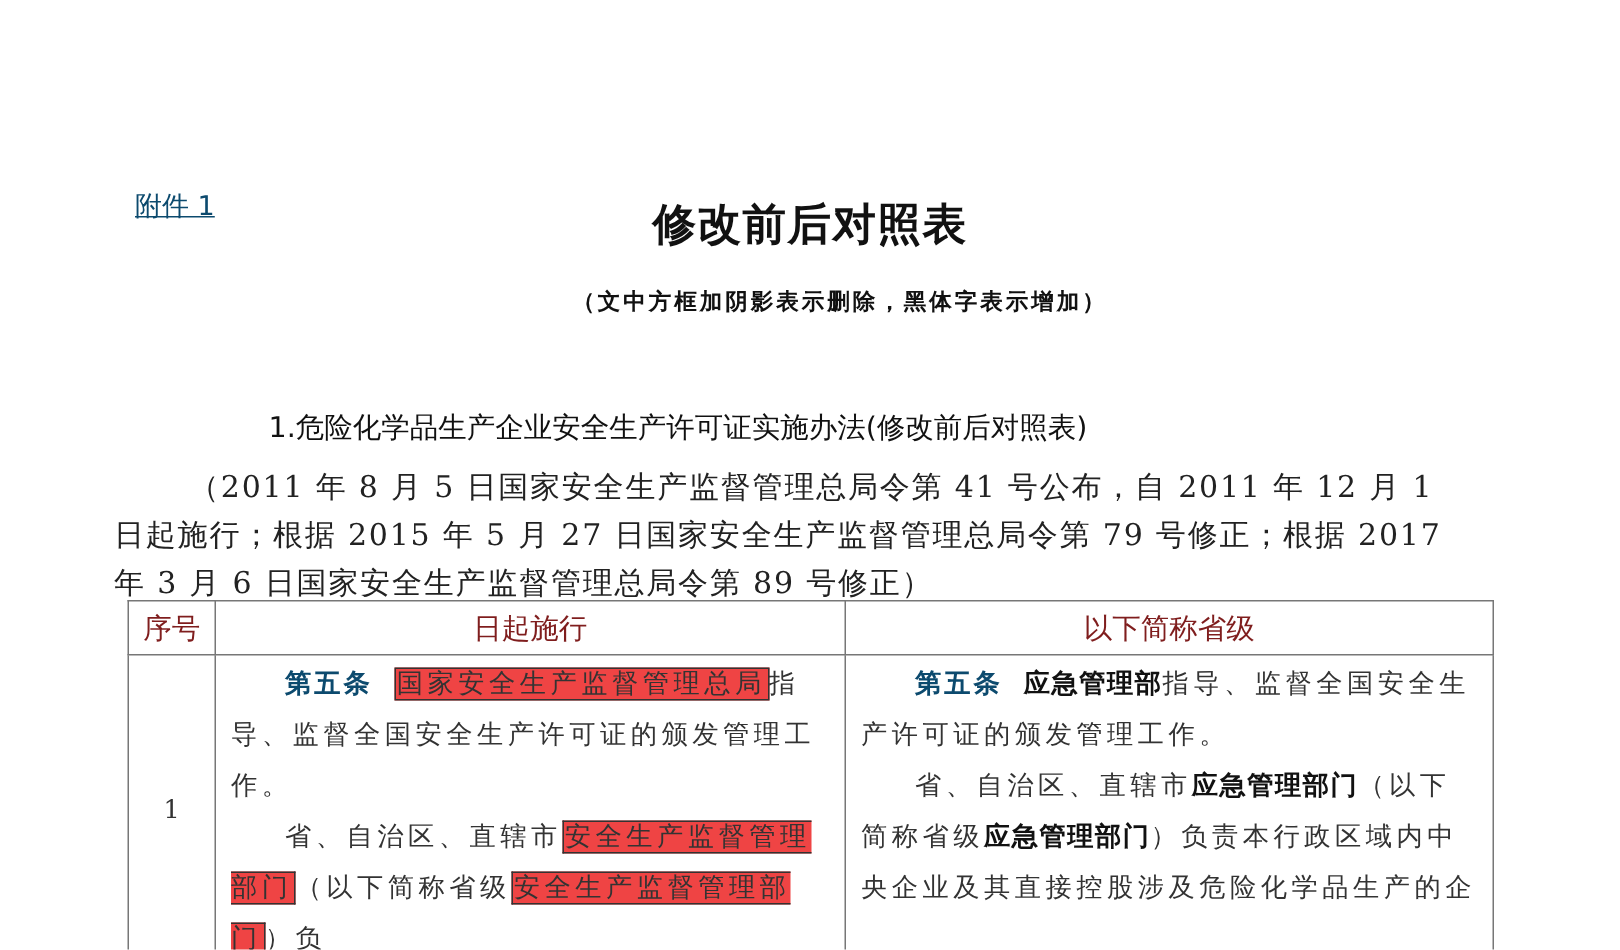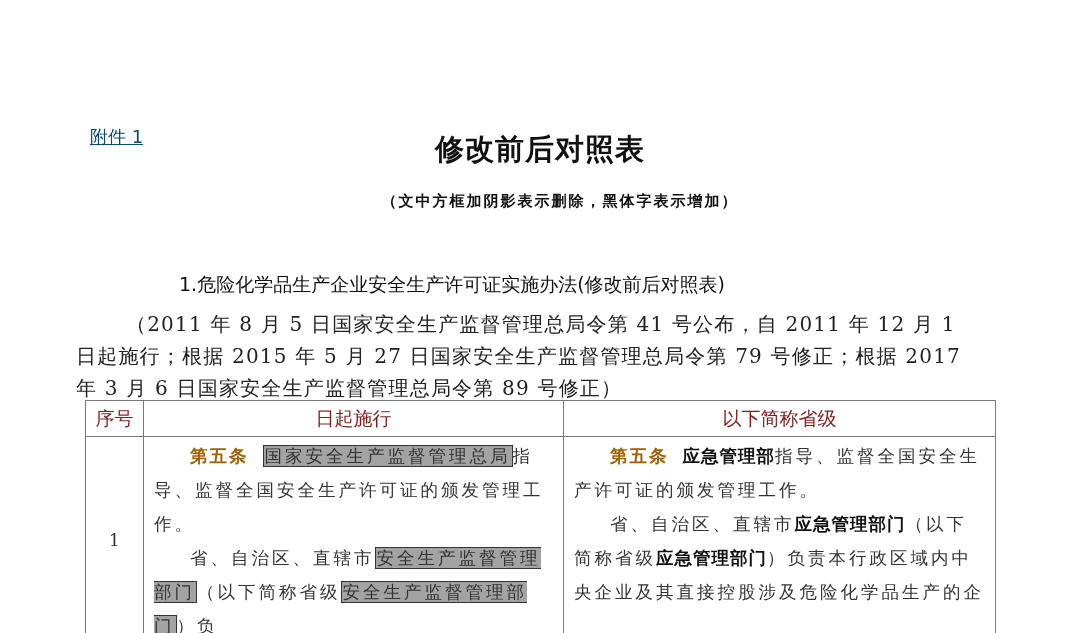--- a/index.html
+++ b/index.html
@@ -112,26 +112,26 @@
     overflow: hidden;
     height: 164px;
   }
   .para {
     text-indent: 36px;
     margin: 0;
   }
   .article-label {
     font-family: "DejaVu Sans", "Liberation Sans", sans-serif;
     font-weight: bold;
-    color: #a16207;
+    color: #0c4a6e;
     letter-spacing: 2px;
     margin-right: 14px;
   }
   .deleted {
-    background: #a3a3a3;
+    background: #ef4444;
     border: 1.5px solid #333;
     padding: 0 1px;
   }
   .added {
     font-family: "DejaVu Sans", "Liberation Sans", sans-serif;
     font-weight: bold;
     color: #111;
     letter-spacing: 1px;
     text-align: right;
   }

